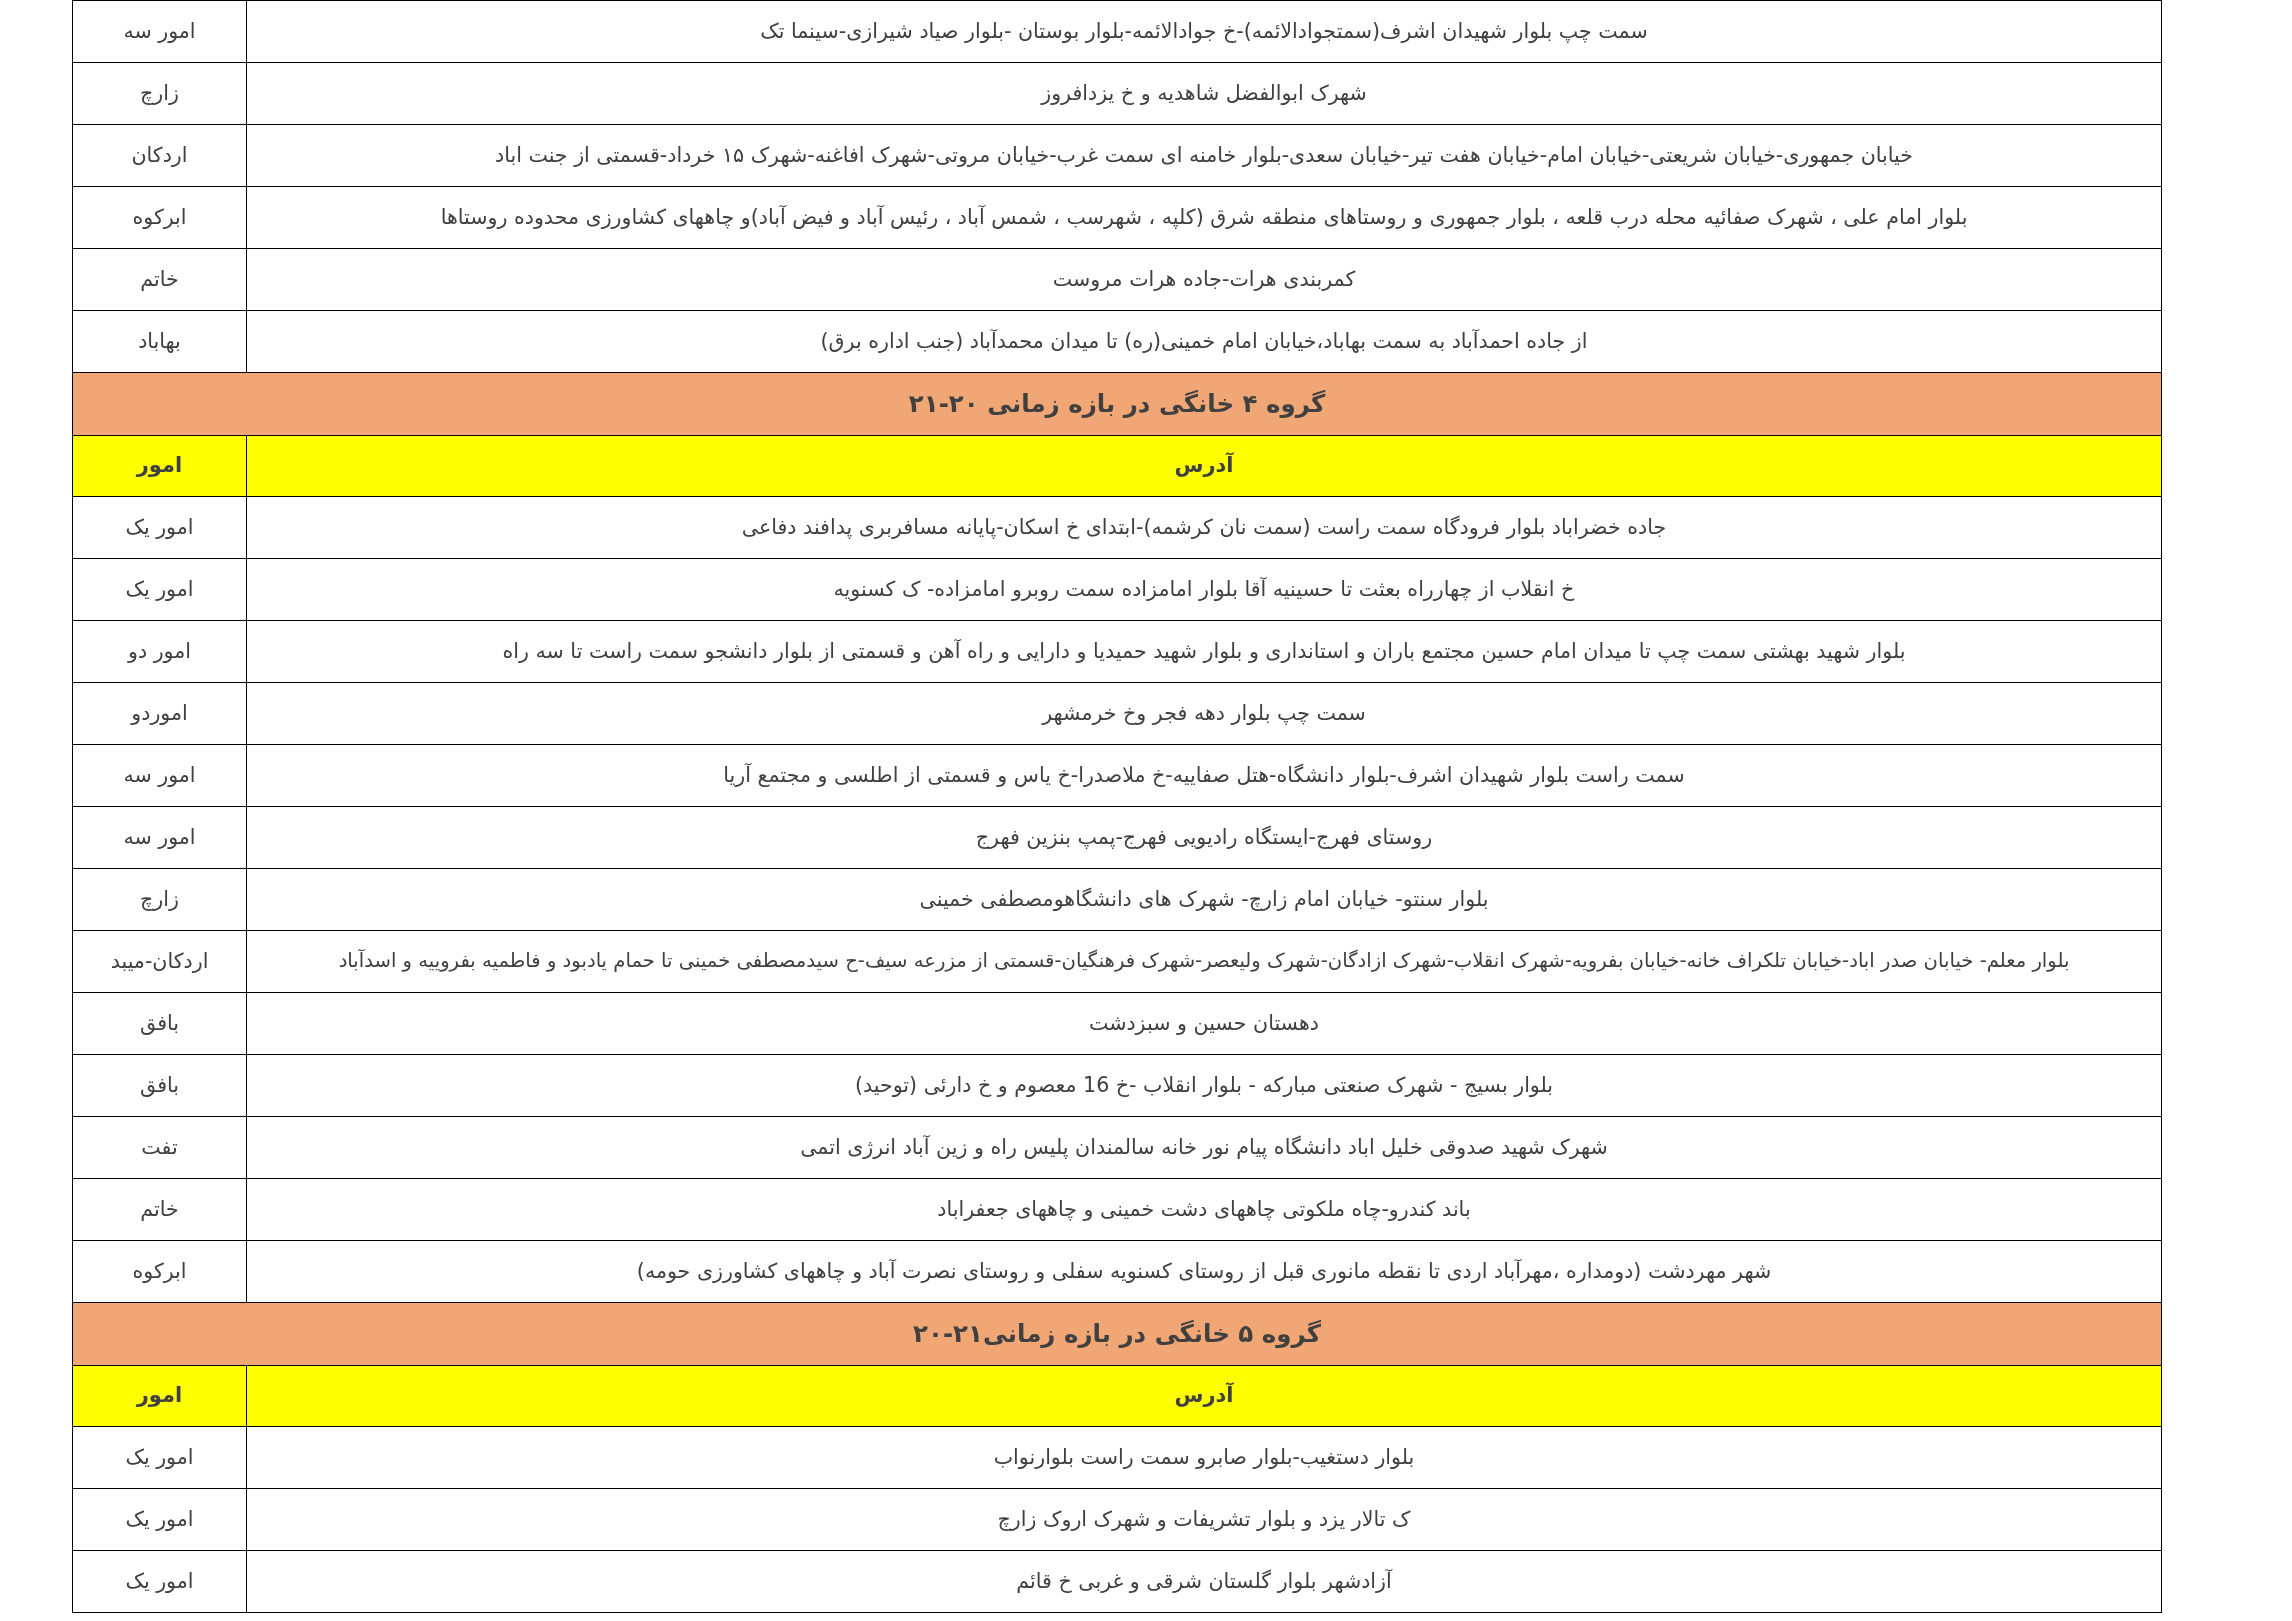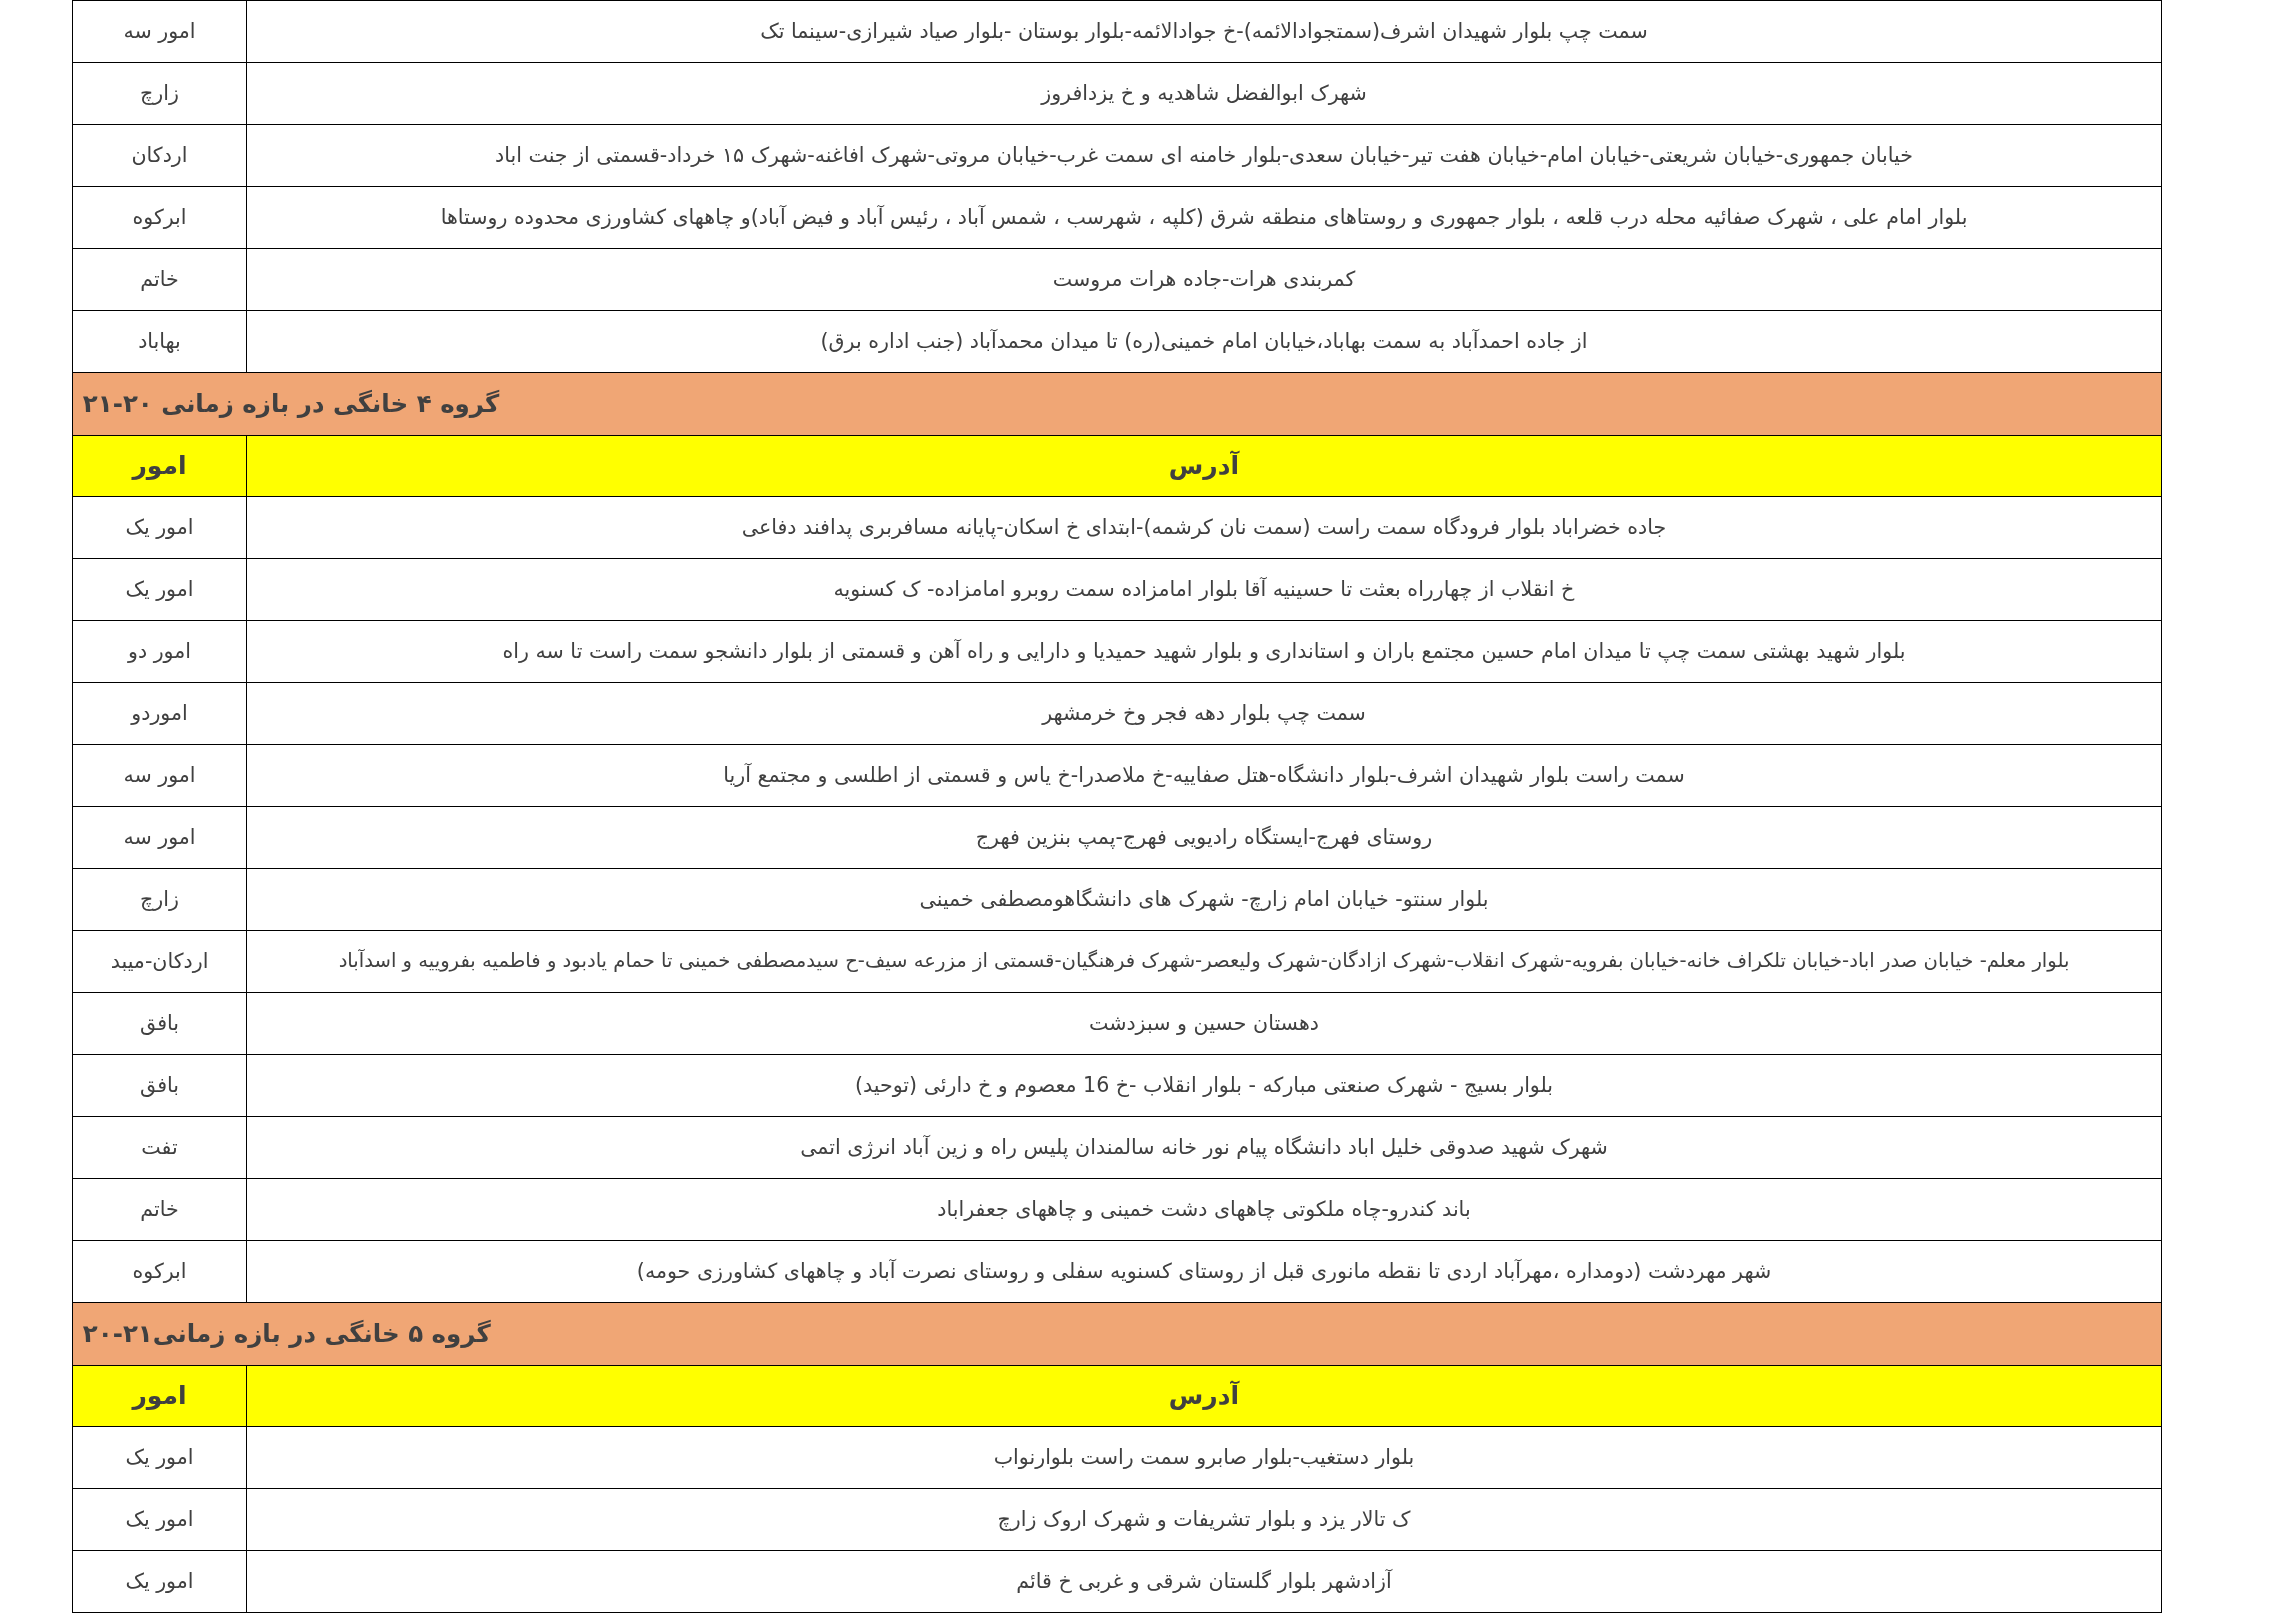--- a/index.html
+++ b/index.html
@@ -47,30 +47,30 @@
     text-align: center;
     font-size: 20.6px;
     white-space: nowrap;
   }
   td.col-address {
     width: 1915px;
     text-align: center;
   }
   tr.group-header td {
     background: #f0a675;
-    text-align: left;
+    text-align: center;
     font-weight: bold;
     font-size: 24.5px;
     height: 63px;
   }
   tr.column-header td {
     background: #ffff00;
     text-align: center;
     font-weight: bold;
-    font-size: 25px;
+    font-size: 21px;
     height: 61px;
   }
   td.clipped {
     padding-top: 0;
     padding-bottom: 0;
     overflow: hidden;
     position: relative;
   }
   td.clipped .clip-inner {
     display: block;

